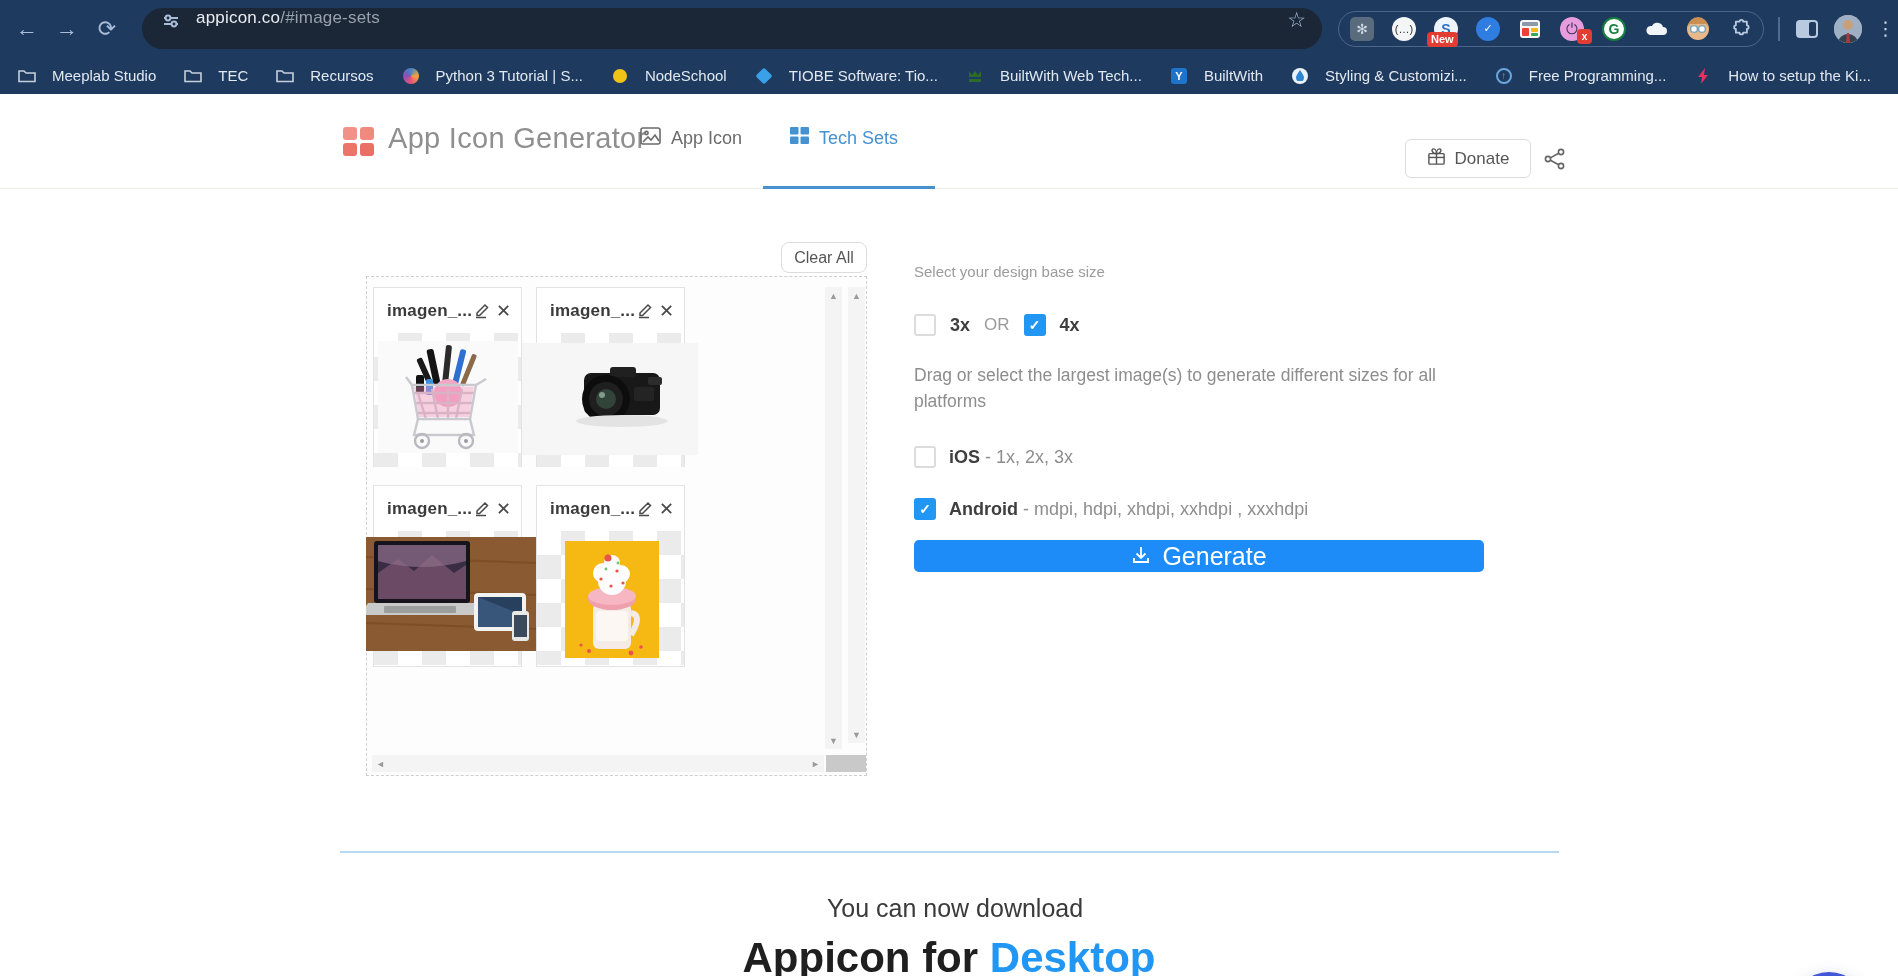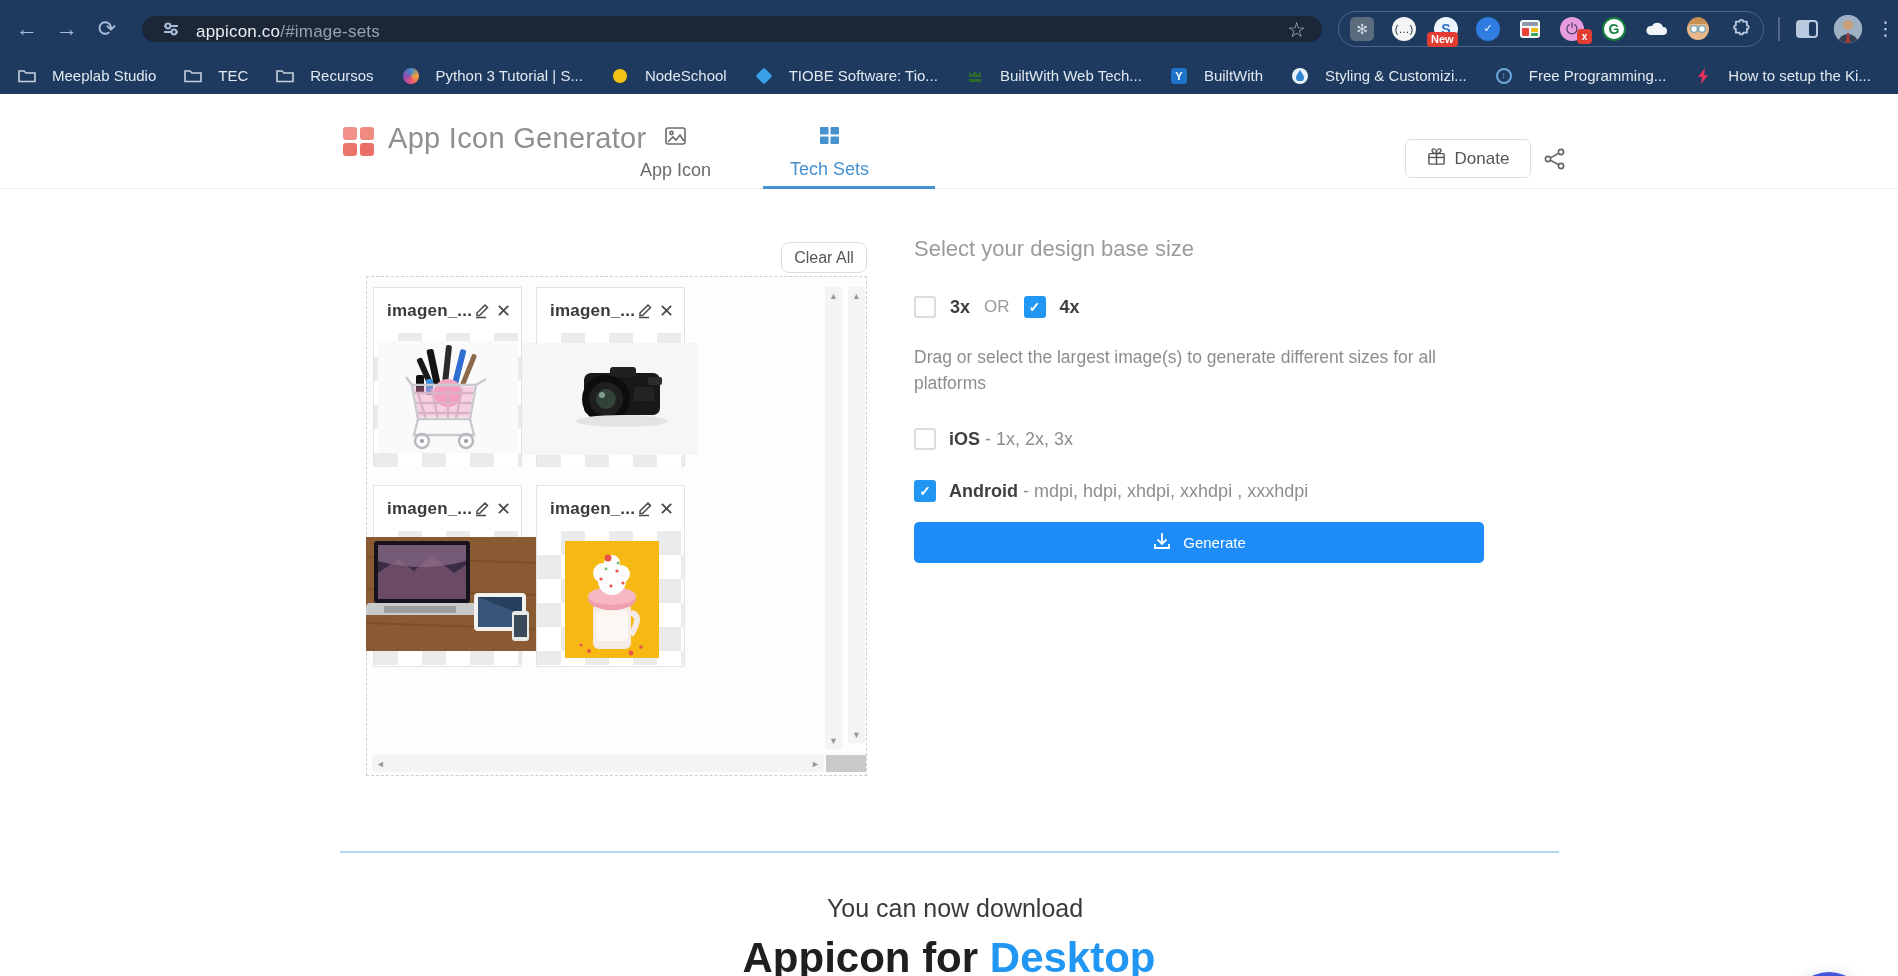--- a/index.html
+++ b/index.html
@@ -5,22 +5,22 @@
   * { margin:0; padding:0; box-sizing:border-box; }
   html,body { width:1898px; height:976px; overflow:hidden; background:#fff; }
   body { font-family:"Liberation Sans", sans-serif; }
   #screen { position:relative; width:1898px; height:976px; background:#fff; overflow:hidden; }
 
   
   .chrome { position:absolute; top:0; left:0; width:1898px; height:94px; background:#1e3a5e; }
   .toolbar { position:absolute; top:0; left:0; right:0; height:57px; display:flex; align-items:center; padding-left:14px; }
   .nav-btn { width:26px; height:26px; margin-right:14px; display:flex; align-items:center; justify-content:center;
              color:#a9bdd8; font-size:22px; cursor:pointer; flex:0 0 auto; }
-  .omnibox { width:1180px; height:26px; margin-left:8px; background:#1b2736; border-radius:22px;
-             display:flex; align-items:flex-end; padding:0 16px; flex:0 0 auto; }
+  .omnibox { width:1180px; height:41px; margin-left:8px; background:#1b2736; border-radius:22px;
+             display:flex; align-items:flex-start; padding:0 16px; flex:0 0 auto; }
   .site-info { width:26px; height:26px; margin-right:12px; display:flex; align-items:center; justify-content:center; cursor:pointer; }
   .url { font-size:17px; letter-spacing:.2px; white-space:nowrap; flex:1 1 auto; }
   .url .host { color:#e9edf2; }
   .url .path { color:#98a1ac; }
   .star { color:#a9bdd8; font-size:21px; cursor:pointer; flex:0 0 auto; }
   .ext-area { display:flex; align-items:center; gap:16px; margin-left:16px; padding:4px 10px;
               border:1px solid rgba(160,185,215,.35); border-radius:18px; }
   .ext { position:relative; width:26px; height:26px; display:flex; align-items:center; justify-content:center; cursor:pointer; flex:0 0 auto; }
   .ext-sq { width:24px; height:24px; border-radius:5px; background:#5a6b7d; display:flex; align-items:center; justify-content:center; color:#cfd8e2; font-size:14px; }
   .ext-circle { width:24px; height:24px; border-radius:50%; display:flex; align-items:center; justify-content:center; font-size:11px; }
@@ -42,21 +42,21 @@
 
   
   .page { position:absolute; top:94px; left:0; width:1898px; height:882px; background:#fff; }
   .site-header { position:absolute; top:0; left:0; right:0; height:95px; border-bottom:1px solid #f0ede8; }
   .logo { position:absolute; left:343px; top:33px; width:32px; height:30px; display:grid;
           grid-template-columns:14px 14px; grid-template-rows:13px 13px; gap:3px; cursor:pointer; }
   .logo span { border-radius:3px; }
   .logo .a { background:#f29188; } .logo .b { background:#f08a80; }
   .logo .c { background:#ec746b; } .logo .d { background:#ea6f66; }
   .app-title { position:absolute; left:388px; top:28px; font-size:29px; font-weight:300; color:#8f8f8f; letter-spacing:.3px; }
-  .tab { position:absolute; top:33px; display:flex; align-items:center; gap:10px; font-size:18px; color:#6b6b6b; cursor:pointer;flex-direction:column; }
+  .tab { position:absolute; top:33px; display:flex; align-items:center; gap:10px; font-size:18px; color:#6b6b6b; cursor:pointer; }
   .tab-appicon { left:640px; }
   .tab-imagesets { left:790px; color:#4691cf; }
   .tab-underline { position:absolute; left:763px; top:92px; width:172px; height:3px; background:#4691cf; }
   .donate-btn { position:absolute; left:1405px; top:45px; width:126px; height:39px; border:1px solid #ddd; border-radius:6px;
                 display:flex; align-items:center; justify-content:center; gap:9px; font-size:17px; color:#555; cursor:pointer; background:#fff; }
   .share-btn { position:absolute; left:1544px; top:54px; cursor:pointer; }
 
   
   .clear-all { position:absolute; left:781px; top:148px; width:86px; height:31px; border:1px solid #dcdcdc; border-radius:8px;
                background:#fff; font-size:16px; color:#555; display:flex; align-items:center; justify-content:center; cursor:pointer; }
@@ -76,37 +76,37 @@
   .vscroll { position:absolute; width:17px; background:#f4f4f4; }
   .vscroll .arr { position:absolute; left:0; width:17px; height:17px; color:#9a9a9a; font-size:9px;
                   display:flex; align-items:center; justify-content:center; cursor:pointer; }
   .hscroll { position:absolute; height:17px; background:#f4f4f4; display:flex; align-items:center; justify-content:space-between; }
   .hscroll .arr { width:17px; height:17px; color:#9a9a9a; font-size:9px; display:flex; align-items:center; justify-content:center; cursor:pointer; }
   .scroll-corner { position:absolute; background:#c9c9c9; }
 
   
   .gen { position:absolute; left:914px; top:136px; width:570px; }
   .gen h2 { font-size:22.5px; font-weight:bold; color:#2d2d2d; letter-spacing:.2px; }
-  .gen .subtitle { margin-top:6px; font-size:22px; color:#9b9b9b; }
+  .gen .subtitle { margin-top:33px; font-size:15px; color:#9b9b9b; }
   .row { display:flex; align-items:center; }
   .sizes-row { margin-top:34px; gap:14px; }
   .cb { width:22px; height:22px; border:2px solid #dcdcdc; border-radius:3px; background:#fff; cursor:pointer; flex:0 0 auto;
         display:flex; align-items:center; justify-content:center; }
   .cb.checked { background:#2196f3; border-color:#2196f3; }
   .cb.checked::after { content:"✓"; color:#fff; font-size:14px; font-weight:bold; }
   .bold-lab { font-size:18px; font-weight:bold; color:#3f3f3f; }
   .gray-lab { font-size:17px; color:#9b9b9b; }
   .desc { margin-top:26px; font-size:17.5px; color:#8d8d8d; line-height:26px; width:545px; }
   .plat-row { gap:13px; }
   .ios-row { margin-top:32px; }
   .android-row { margin-top:30px; }
   .plat-text { font-size:18px; color:#8d8d8d; }
   .plat-text b { color:#3f3f3f; }
-  .generate-btn { margin-top:20px; width:570px; height:41px; background:#1d8cf8; border:none; border-radius:5px;
-                  display:flex; align-items:center; justify-content:center; gap:11px; color:#fff; font-size:15px; cursor:pointer; }
+  .generate-btn { margin-top:20px; width:570px; height:32px; background:#1d8cf8; border:none; border-radius:5px;
+                  display:flex; align-items:center; justify-content:center; gap:11px; color:#fff; font-size:25px; cursor:pointer; }
 
   
   .divider { position:absolute; left:340px; top:757px; width:1219px; height:2px; background:#b6d8f1; }
   .footer-line1 { position:absolute; left:0; top:800px; width:1898px; text-align:center; font-size:25px; color:#3a3a3a;margin-left:6px; }
   .footer-line2 { position:absolute; left:0; top:840px; width:1898px; text-align:center; font-size:42px; font-weight:bold; color:#1f1f1f; }
   .footer-line2 .hl { color:#2196f3; cursor:pointer; }
 
   
   .chat { position:absolute; left:1792px; top:878px; width:74px; height:74px; border-radius:50%; background:#4355d8;
           box-shadow:0 6px 16px rgba(40,60,160,.35); display:flex; align-items:center; justify-content:center; cursor:pointer; }

